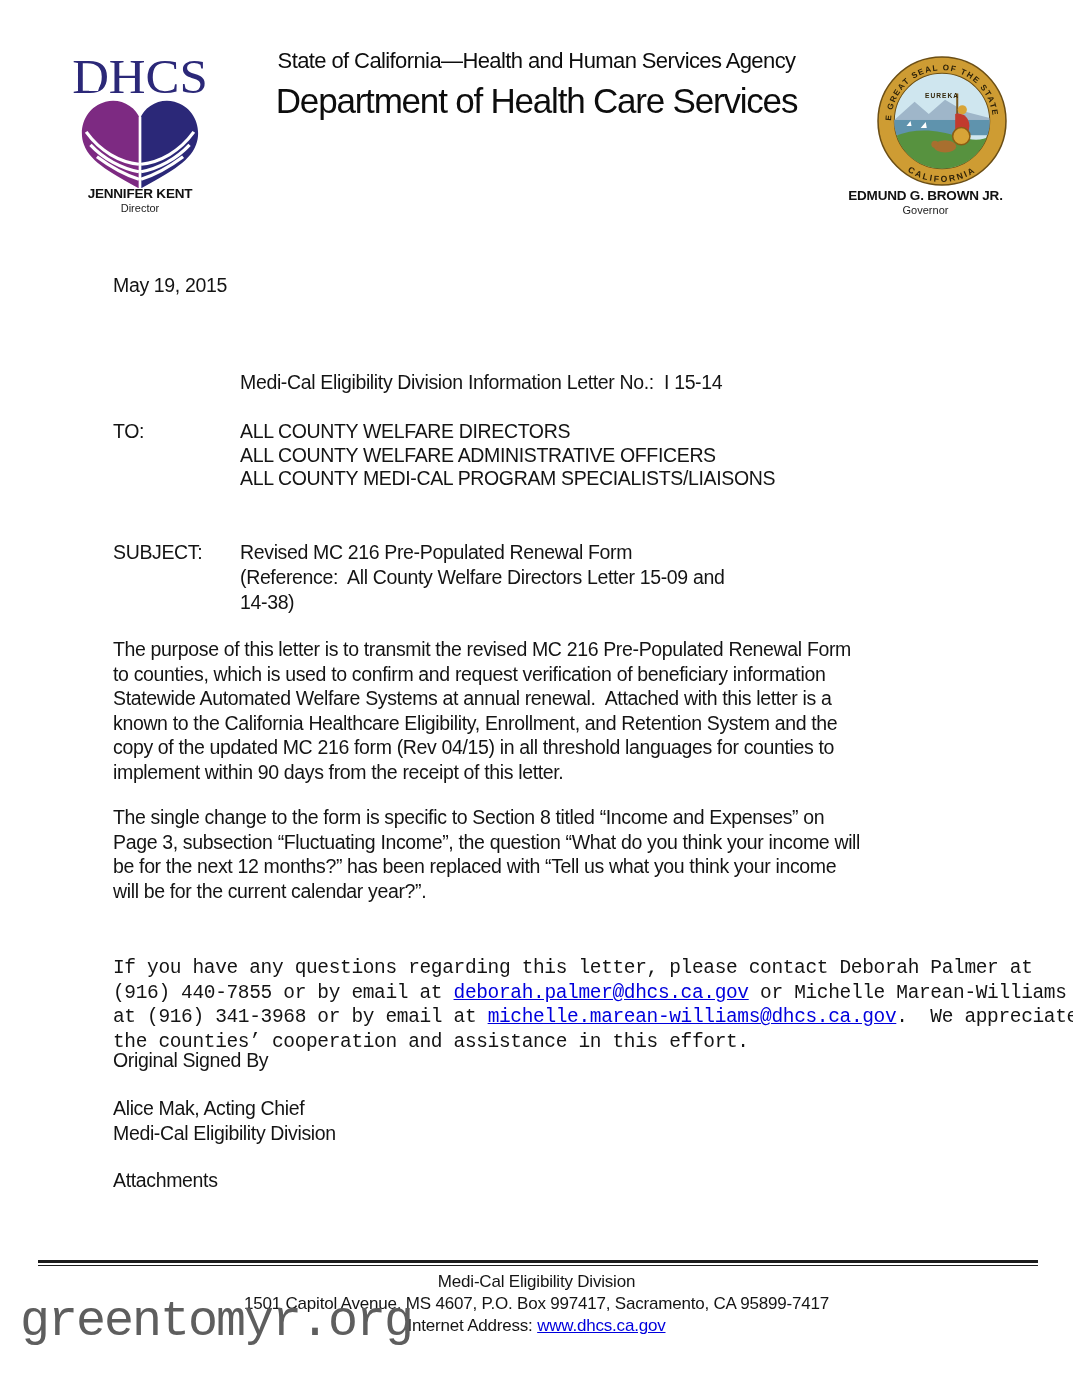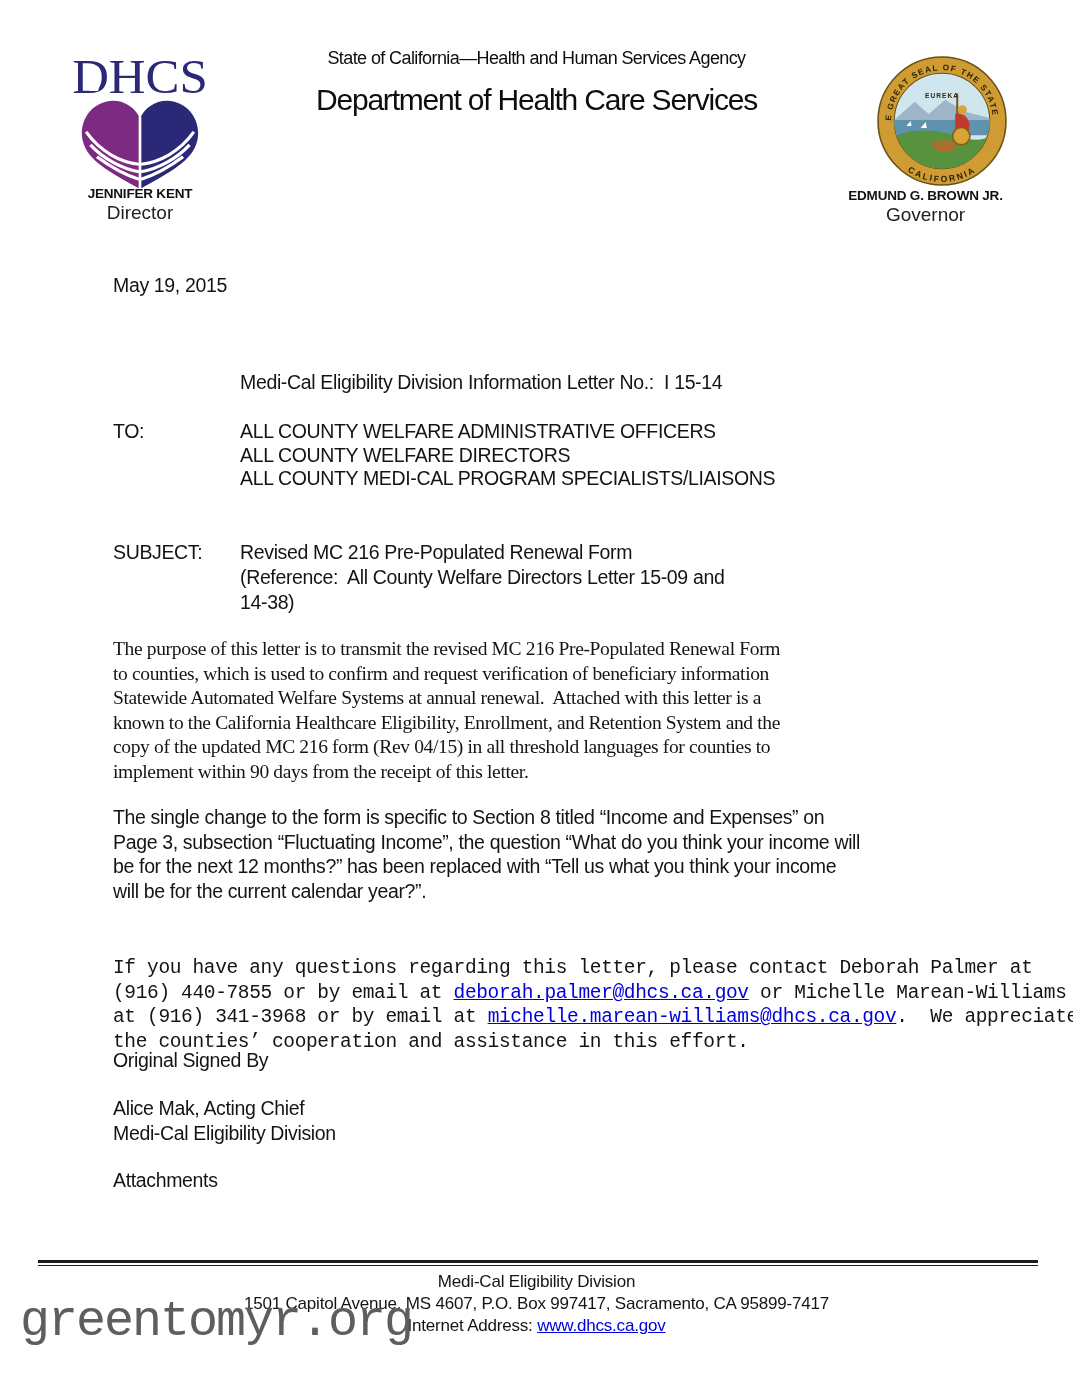--- a/index.html
+++ b/index.html
@@ -7,25 +7,25 @@
     position:relative; width:1073px; height:1388px; margin:0 auto;
     background:#ffffff; overflow:hidden;
     font-family:"Liberation Sans", sans-serif; color:#161616;
   }
   .pre { white-space:pre; }
 
   
   .logo-block { position:absolute; left:70px; top:50px; width:140px; text-align:center; }
   .logo-names { position:absolute; left:55px; top:186px; width:170px; text-align:center; }
   .official-name { font-weight:bold; font-size:13.5px; letter-spacing:-0.2px; color:#111; }
-  .official-title { font-size:19px; color:#222; margin-top:1px; }
+  .official-title { font-size:11px; color:#222; margin-top:1px; }
 
   .title-block { position:absolute; left:0; right:0; top:48px; text-align:center; }
-  .agency-line { font-size:18px; letter-spacing:-0.6px; color:#0d0d0d; }
-  .dept-line { font-size:30px; letter-spacing:-1.2px; color:#0d0d0d; margin-top:14px; }
+  .agency-line { font-size:22px; letter-spacing:-0.6px; color:#0d0d0d; }
+  .dept-line { font-size:35px; letter-spacing:-1.2px; color:#0d0d0d; margin-top:7px; }
 
   .seal-block { position:absolute; left:876px; top:55px; width:132px; }
   .gov-names { position:absolute; left:848px; top:188px; width:155px; text-align:center; }
 
   
   .abs { position:absolute; }
   .body-text { font-size:19.5px; letter-spacing:-0.35px; color:#141414; }
   .lh24 .line { line-height:24.5px; }
   .lh23 .line { line-height:23.6px; }
   .lh25 .line { line-height:25px; }
@@ -120,36 +120,36 @@
     <div class="official-title">Governor</div>
   </div>
 
   <div class="abs body-text" style="left:113px; top:274px;">May 19, 2015</div>
 
   <div class="abs body-text pre" style="left:240px; top:371px;">Medi-Cal Eligibility Division Information Letter No.:  I 15-14</div>
 
   <div class="abs body-text lh23" style="left:0; top:420px; width:1073px;">
     <div class="label-col line">TO:</div>
     <div style="margin-left:240px;">
+      <div class="line pre">ALL COUNTY WELFARE DIRECTORS</div>
       <div class="line pre">ALL COUNTY WELFARE ADMINISTRATIVE OFFICERS</div>
-      <div class="line pre">ALL COUNTY WELFARE DIRECTORS</div>
       <div class="line pre">ALL COUNTY MEDI-CAL PROGRAM SPECIALISTS/LIAISONS</div>
     </div>
   </div>
 
   <div class="abs body-text lh25" style="left:0; top:540px; width:933px;">
     <div class="label-col line">SUBJECT:</div>
     <div style="margin-left:240px;">
       <div class="line pre">Revised MC 216 Pre-Populated Renewal Form</div>
       <div class="line pre">(Reference:  All County Welfare Directors Letter 15-09 and</div>
       <div class="line pre">14-38)</div>
     </div>
   </div>
 
-  <div class="abs body-text lh24" style="left:113px; top:637px;font-family:Liberation Serif, serif;">
+  <div class="abs body-text lh24" style="left:113px; top:637px;">
     <div class="line pre">The purpose of this letter is to transmit the revised MC 216 Pre-Populated Renewal Form</div>
     <div class="line pre">to counties, which is used to confirm and request verification of beneficiary information</div>
     <div class="line pre">Statewide Automated Welfare Systems at annual renewal.  Attached with this letter is a</div>
     <div class="line pre">known to the California Healthcare Eligibility, Enrollment, and Retention System and the</div>
     <div class="line pre">copy of the updated MC 216 form (Rev 04/15) in all threshold languages for counties to</div>
     <div class="line pre">implement within 90 days from the receipt of this letter.</div>
   </div>
 
   <div class="abs body-text lh24" style="left:113px; top:805px;">
     <div class="line pre">The single change to the form is specific to Section 8 titled “Income and Expenses” on</div>

